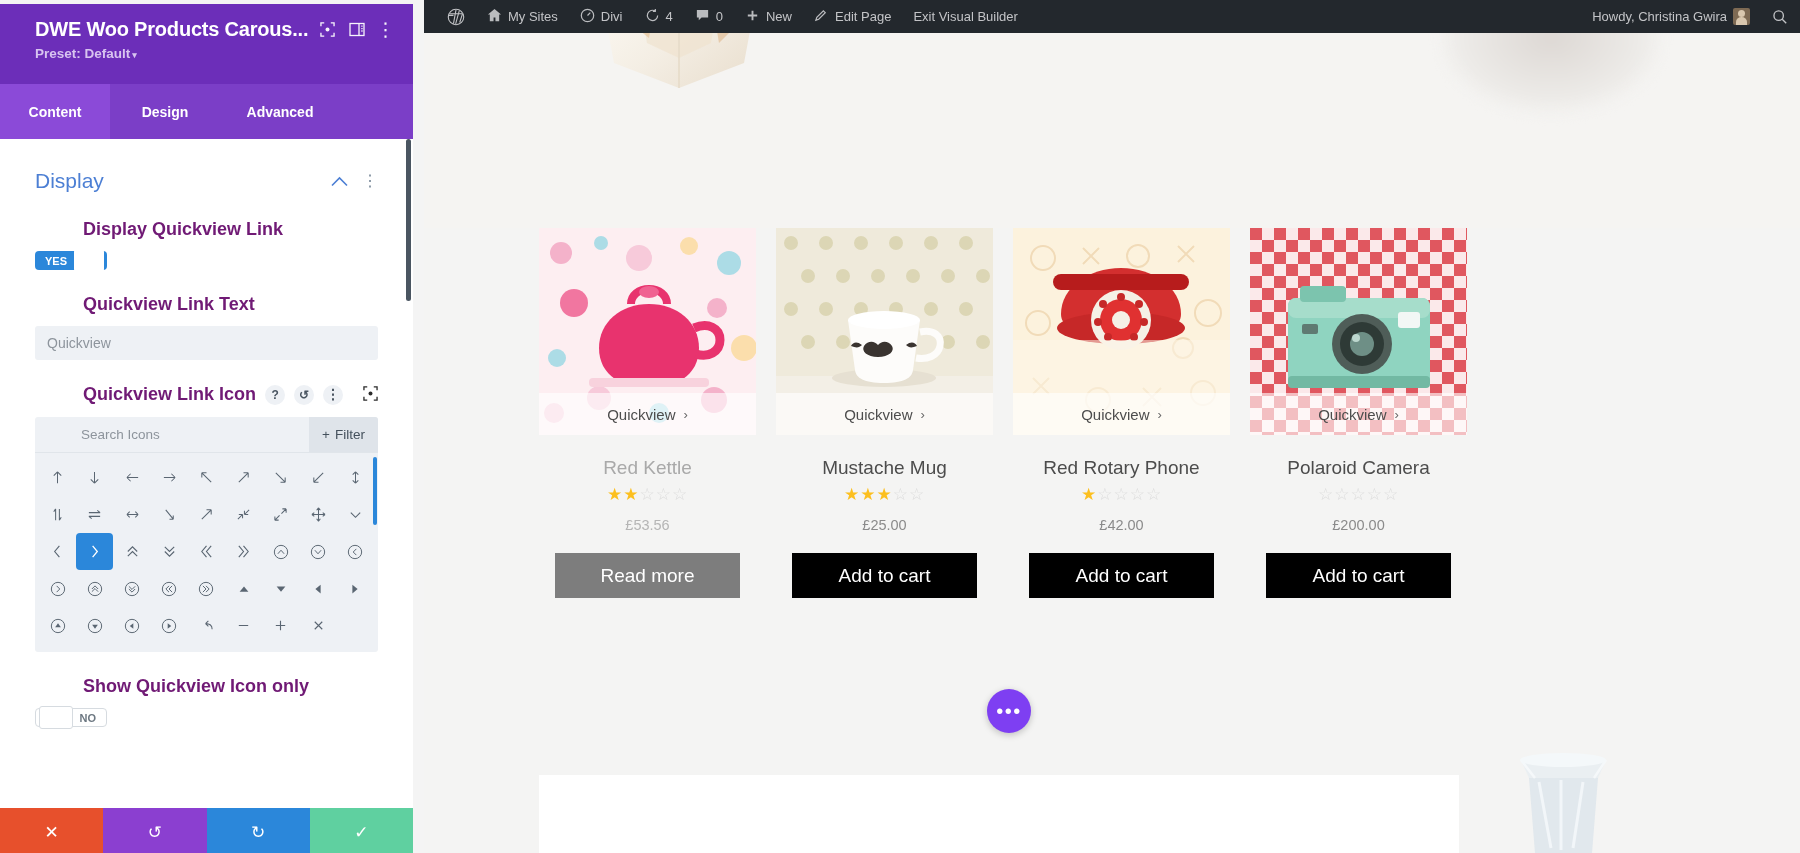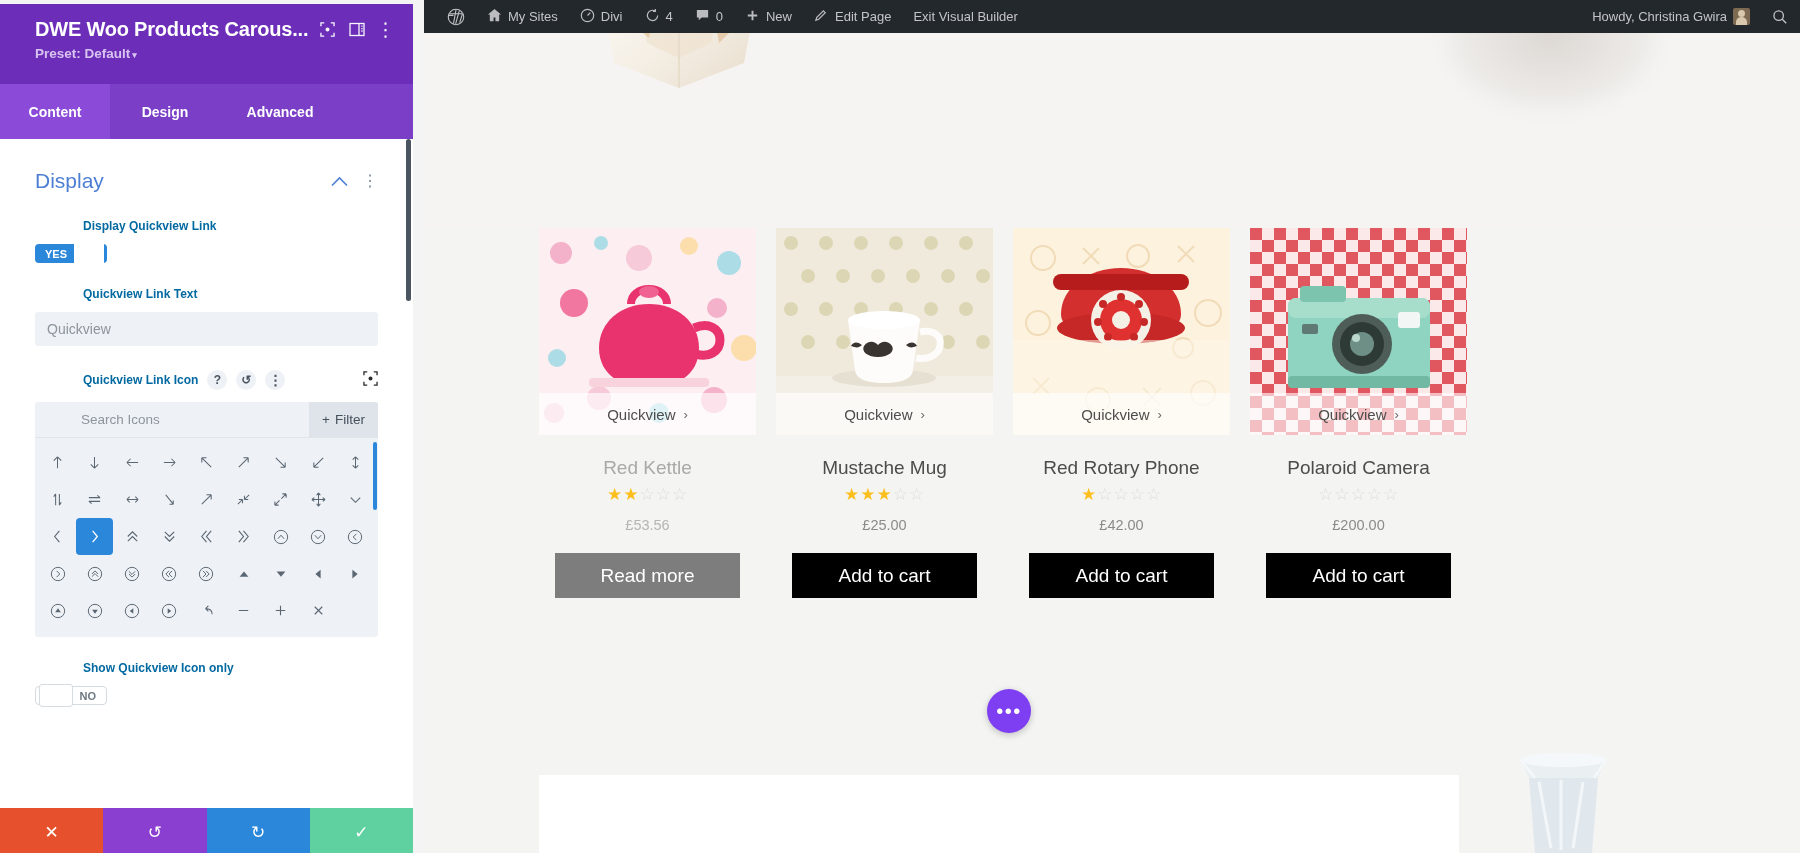--- a/index.html
+++ b/index.html
@@ -69,21 +69,21 @@
   }
   .section-chevron {
     color: #4c7fd4; font-size: 15px; margin-right: 14px;
   }
   .section-dots {
     color: #7a8a9a; font-size: 16px; line-height: 8px;
     letter-spacing: 0;
   }
 
   .field-label {
-    font-size: 12px; color: #0369a1; font-weight: 700;
+    font-size: 18px; color: #701a75; font-weight: 700;
     margin-bottom: 11px;
     padding-left: 48px;
   }
   .field-group { margin-bottom: 24px; }
 
   .toggle {
     width: 72px; height: 19px; border-radius: 4px;
     background: #2b87da; display: flex; align-items: center;
     cursor: pointer; padding: 3px;
   }

